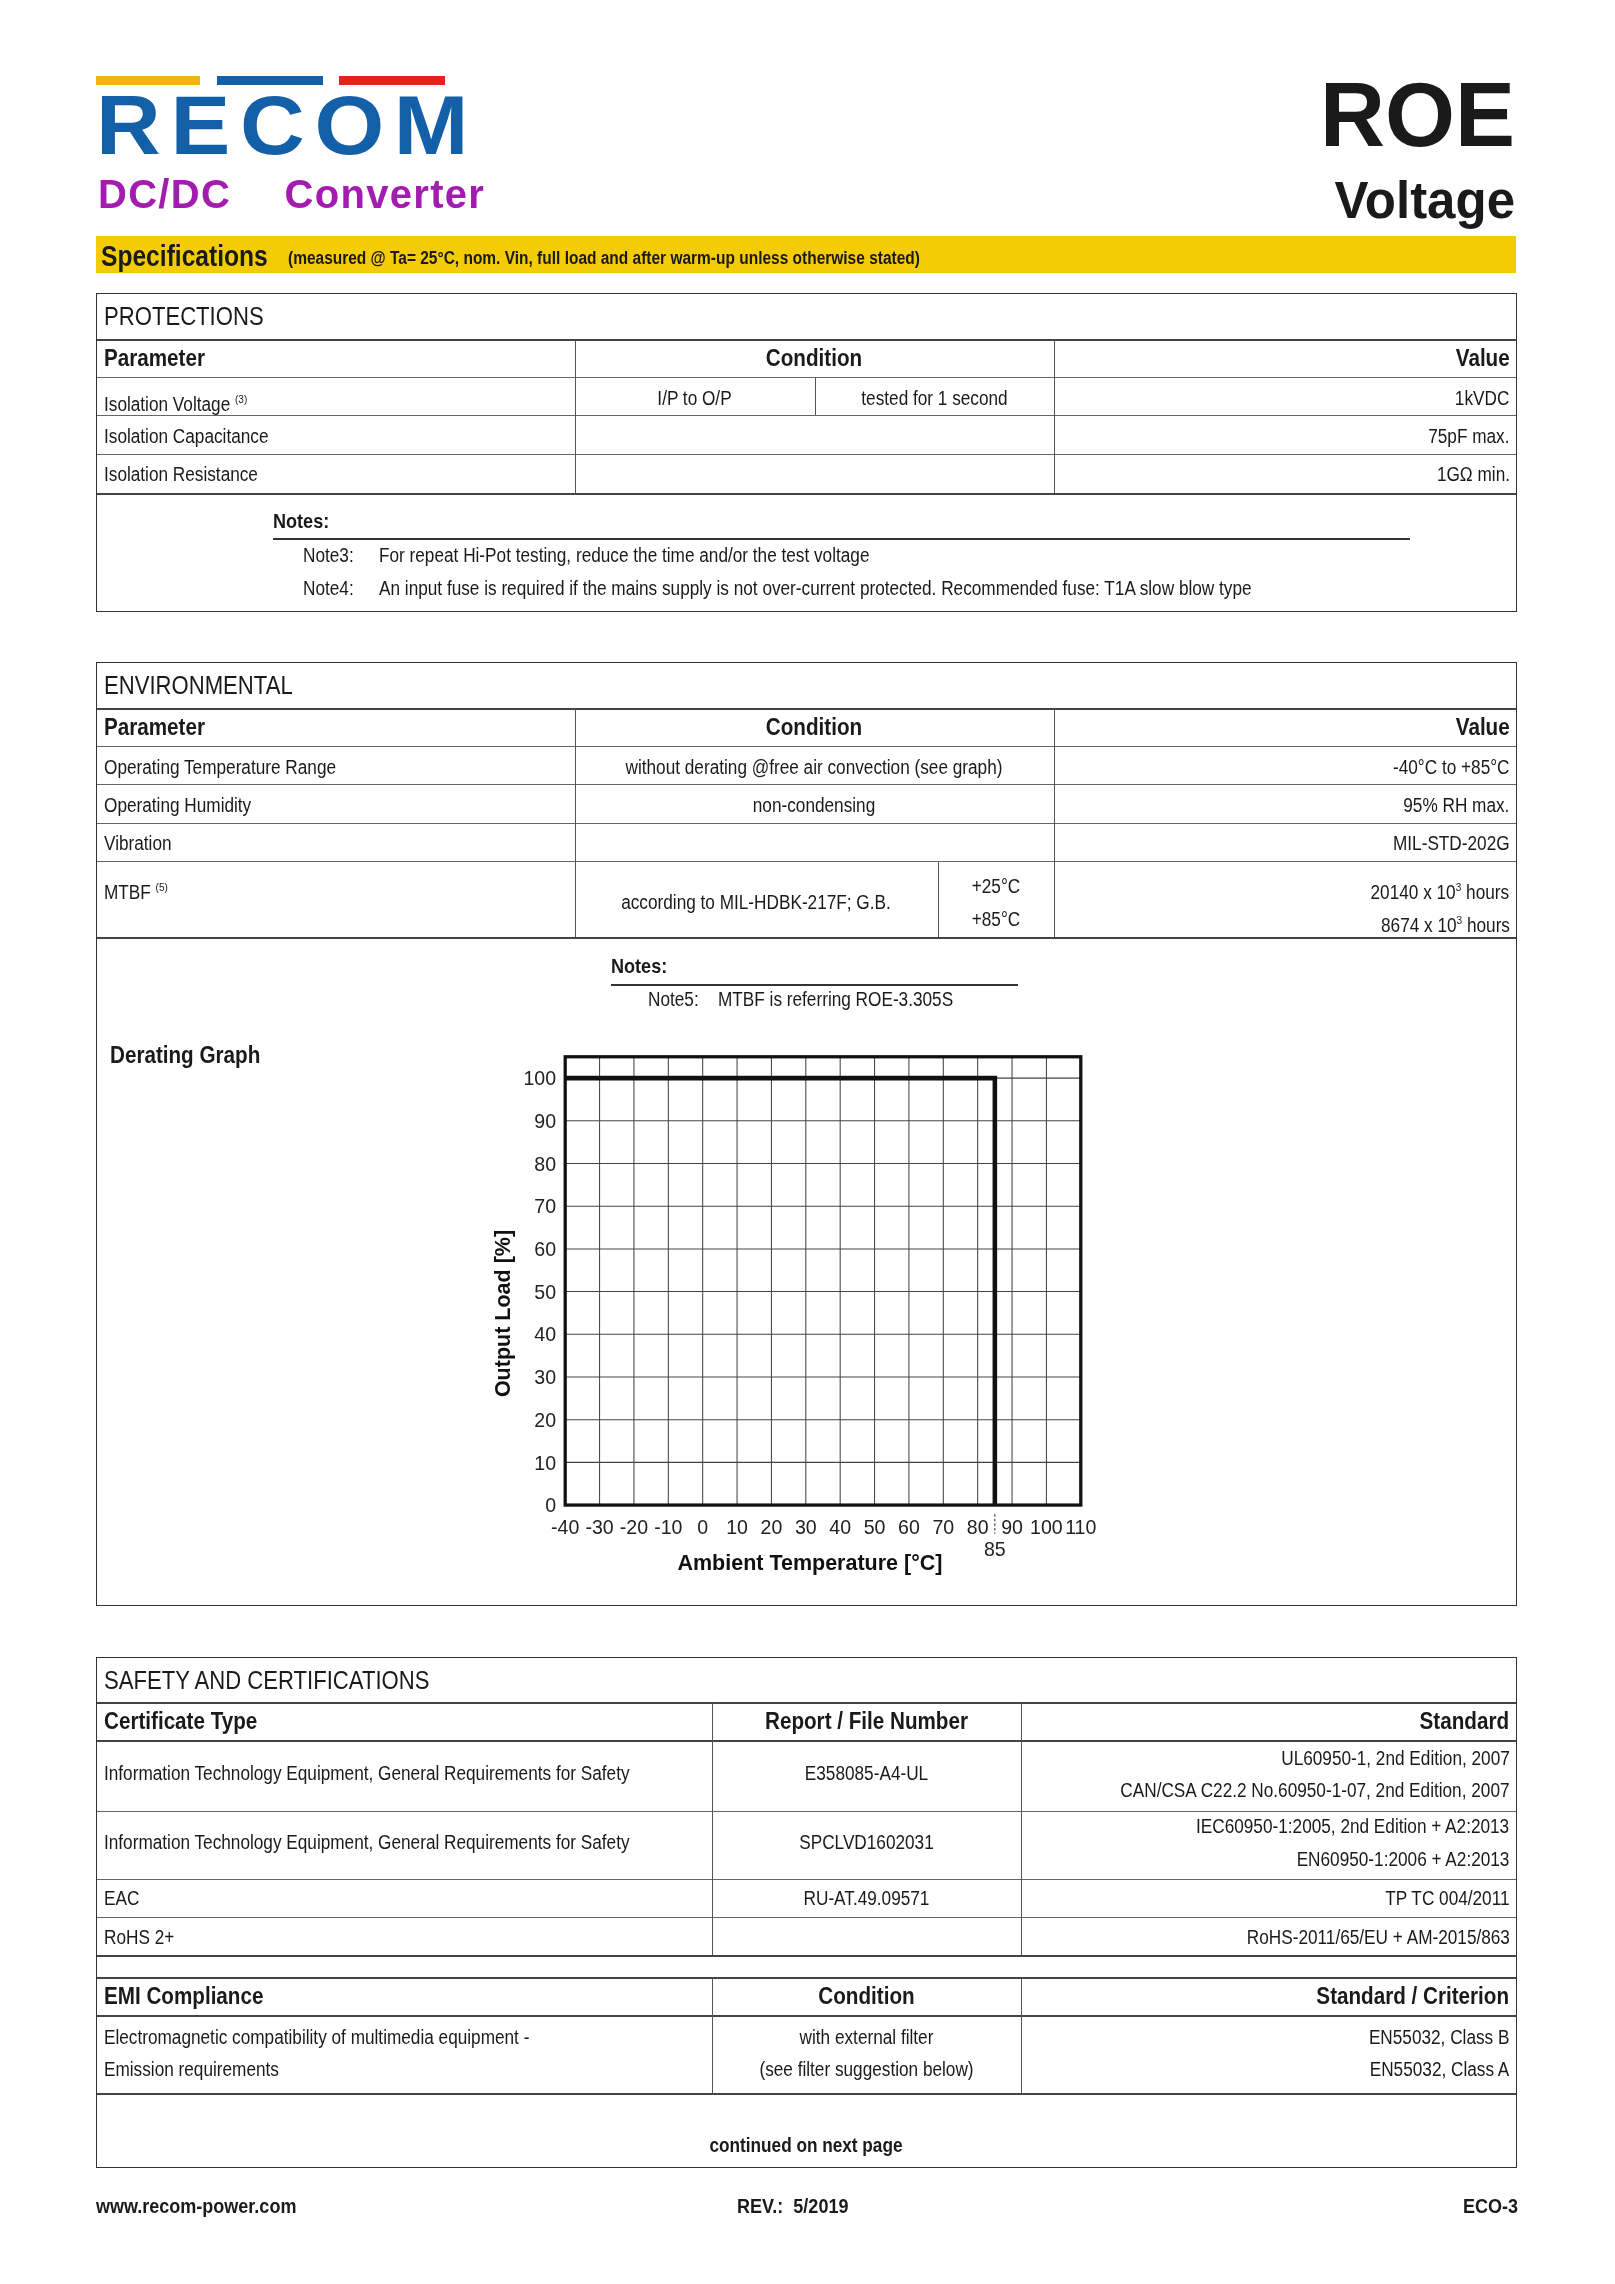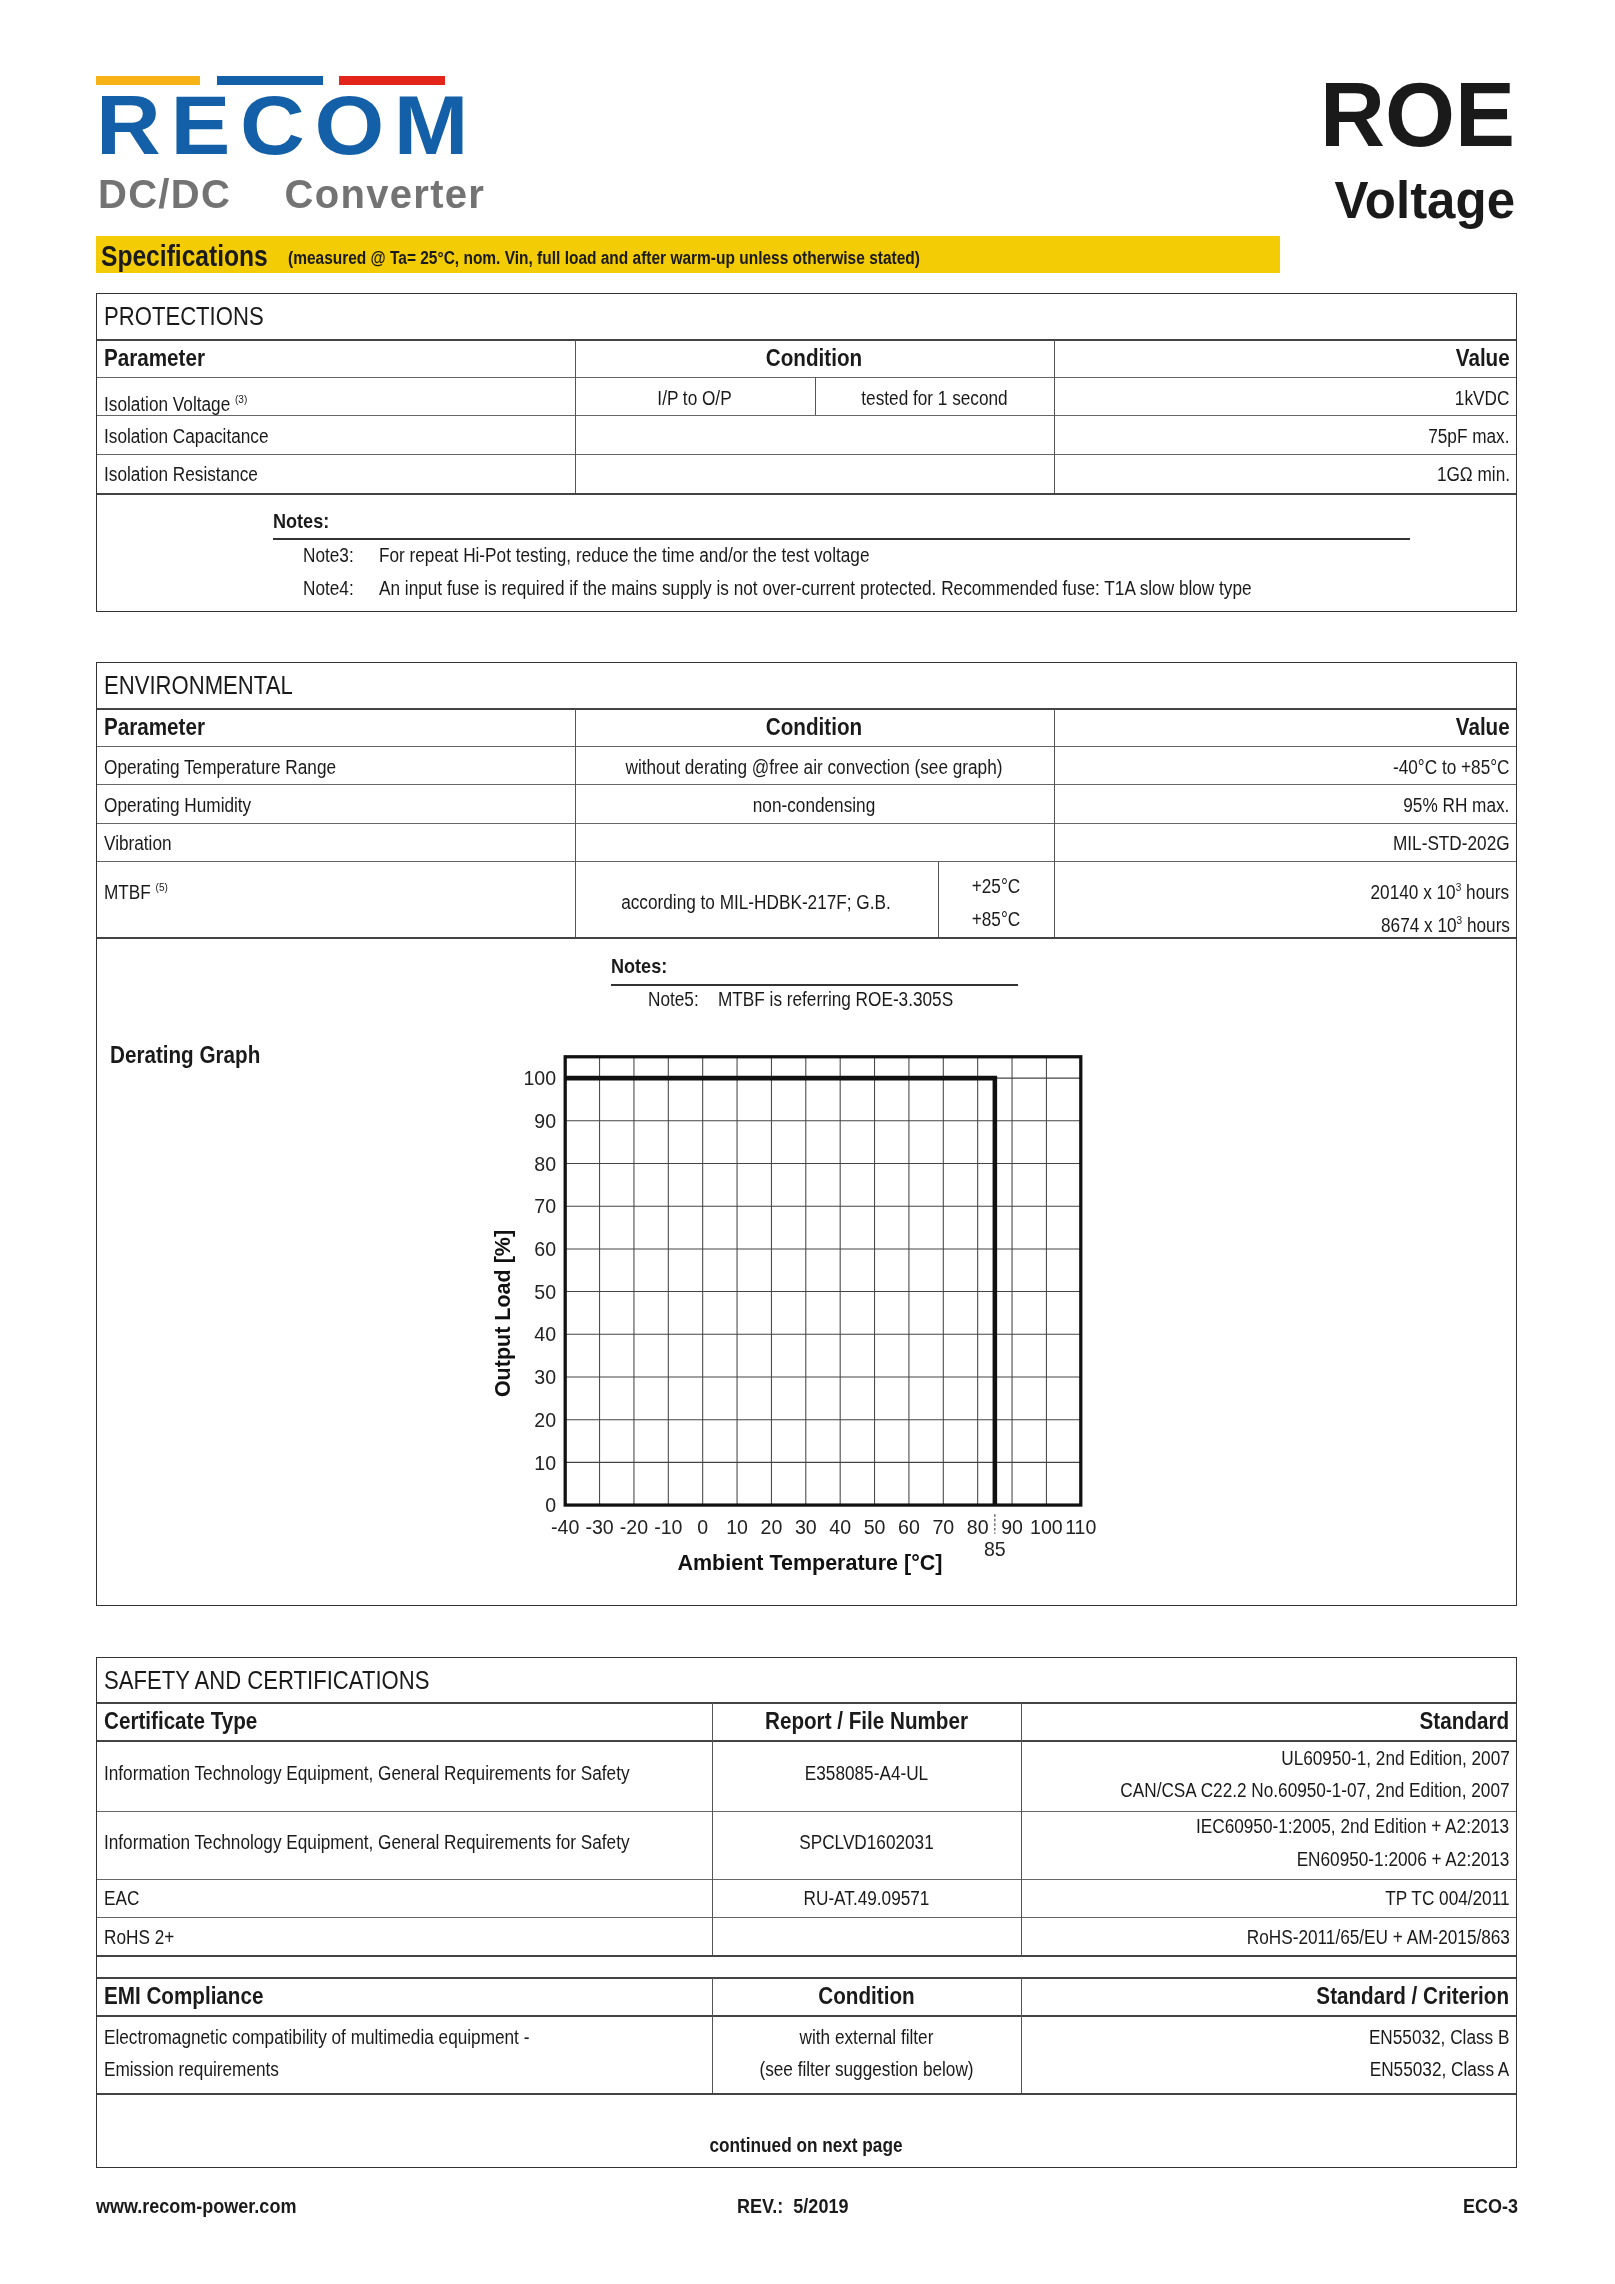--- a/index.html
+++ b/index.html
@@ -4,27 +4,27 @@
 <style>
   html, body { margin:0; padding:0; background:#fff; }
   body { width:1616px; height:2284px; position:relative; overflow:hidden;
          font-family:"Liberation Sans", sans-serif; color:#1a1a1a; }
   .abs { position:absolute; }
 
   
   #logo-bars div { position:absolute; height:9px; top:0; }
   #logo-word { position:absolute; left:96px; top:90px; font-size:83px; font-weight:700;
                color:#1460a8; letter-spacing:9px; line-height:72px; transform:scaleX(1.08); transform-origin:left top; }
-  #logo-sub { position:absolute; left:98px; top:171px; font-size:40px; font-weight:700; color:#737373;
+  #logo-sub { position:absolute; left:98px; top:171px; font-size:40px; font-weight:700; color:#a21caf;
               line-height:46px; letter-spacing:1.3px; word-spacing:14.3px; }
   #series-code { position:absolute; right:101px; top:70px; font-size:90px; font-weight:700; color:#1a1a1a; line-height:91px; }
   #series-label { position:absolute; right:101px; top:175px; font-size:51px; font-weight:700; color:#1a1a1a; line-height:52px; }
 
   
-  #spec-bar { position:absolute; left:96px; top:236px; width:1184px; height:37px; background:#f4cc05; }
+  #spec-bar { position:absolute; left:96px; top:236px; width:1420px; height:37px; background:#f4cc05; }
   #spec-bar .title { position:absolute; left:5.2px; top:2.6px; font-size:30px; font-weight:700; line-height:33px;
                      transform:scaleX(0.82); transform-origin:left top; white-space:nowrap; }
   #spec-bar .sub { position:absolute; left:192px; top:11.7px; font-size:18px; font-weight:700; line-height:21px;
                    transform:scaleX(0.86); transform-origin:left top; white-space:nowrap; }
 
   
   .box { position:absolute; left:96px; width:1421px; border:1.3px solid #333; box-sizing:border-box; }
   .sec-title { position:absolute; left:6.5px; font-size:26px; line-height:29px; white-space:nowrap;
                transform:scaleX(0.85); transform-origin:left top; }
   .hline { position:absolute; left:0; right:0; height:0; border-top:2px solid #444; }

